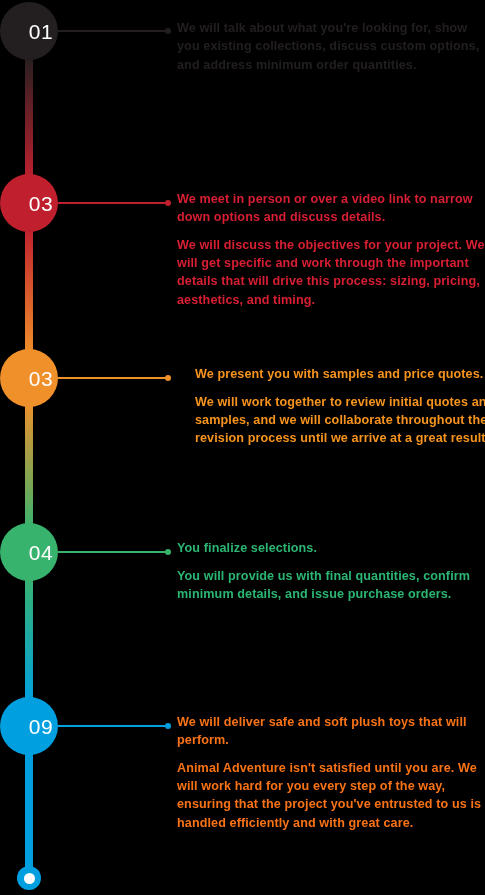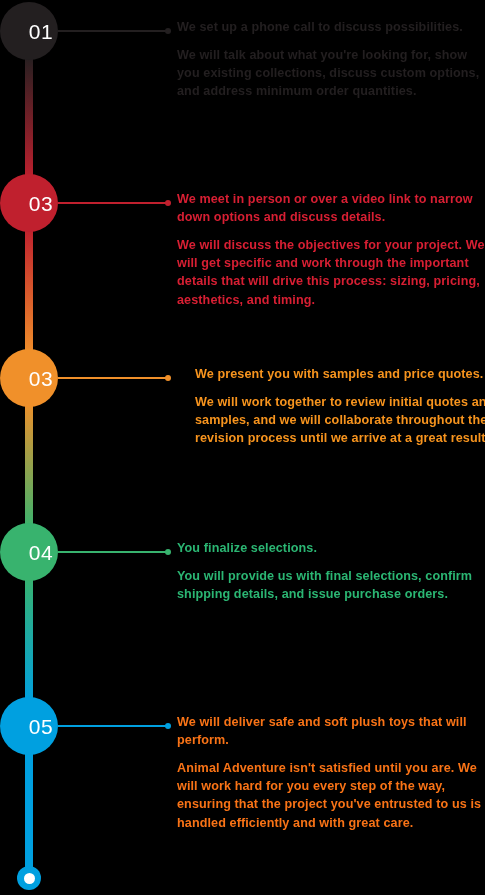--- a/index.html
+++ b/index.html
@@ -114,21 +114,20 @@
     <div class="spine-seg" style="top: 228px; height: 127px; background: linear-gradient(rgb(192, 32, 46), rgb(240, 144, 42));"></div>
     <div class="spine-seg" style="top: 402px; height: 127px; background: linear-gradient(rgb(240, 144, 42), rgb(56, 179, 110));"></div>
     <div class="spine-seg" style="top: 576px; height: 127px; background: linear-gradient(rgb(56, 179, 110), rgb(0, 160, 224));"></div>
     <div class="spine-seg" style="top: 750px; height: 122px; background: linear-gradient(rgb(0, 160, 224), rgb(0, 160, 224));"></div>
     <div class="connector" style="top: 30px; width: 110px; background: rgb(35, 31, 32);"></div>
     <div class="connector-dot" style="top: 28px; left: 165px; background: rgb(35, 31, 32);"></div>
     <div class="step-circle" style="top: 2px; background: rgb(35, 31, 32);">
       <span class="step-number">01</span>
     </div>
     <div class="step-text" style="top: 19px; color: rgb(35, 31, 32);">
-      <div class="step-headline">We set up a phone call to discuss possibilities.</div>
       <div class="step-body">We will talk about what you're looking for, show you existing collections, discuss custom options, and address minimum order quantities.</div>
     </div>
     <div class="connector" style="top: 202px; width: 110px; background: rgb(192, 32, 46);"></div>
     <div class="connector-dot" style="top: 200px; left: 165px; background: rgb(192, 32, 46);"></div>
     <div class="step-circle" style="top: 174px; background: rgb(192, 32, 46);">
       <span class="step-number">03</span>
     </div>
     <div class="step-text" style="top: 191px; color: rgb(216, 31, 51);">
       <div class="step-headline">We meet in person or over a video link to narrow down options and discuss details.</div>
       <div class="step-body">We will discuss the objectives for your project.  We will get specific and work through the important details that will drive this process: sizing, pricing, aesthetics, and timing.</div>
@@ -142,26 +141,26 @@
       <div class="step-headline">We present you with samples and price quotes.</div>
       <div class="step-body">We will work together to review initial quotes and samples, and we will collaborate throughout the revision process until we arrive at a great result.</div>
     </div>
     <div class="connector" style="top: 551px; width: 110px; background: rgb(56, 179, 110);"></div>
     <div class="connector-dot" style="top: 549px; left: 165px; background: rgb(56, 179, 110);"></div>
     <div class="step-circle" style="top: 523px; background: rgb(56, 179, 110);">
       <span class="step-number">04</span>
     </div>
     <div class="step-text" style="top: 540px; color: rgb(43, 182, 115);">
       <div class="step-headline">You finalize selections.</div>
-      <div class="step-body">You will provide us with final selections, confirm shipping details, and issue purchase orders.</div>
+      <div class="step-body">You will provide us with final quantities, confirm minimum details, and issue purchase orders.</div>
     </div>
     <div class="connector" style="top: 725px; width: 110px; background: rgb(0, 160, 224);"></div>
     <div class="connector-dot" style="top: 723px; left: 165px; background: rgb(0, 160, 224);"></div>
     <div class="step-circle" style="top: 697px; background: rgb(0, 160, 224);">
-      <span class="step-number">05</span>
+      <span class="step-number">09</span>
     </div>
     <div class="step-text" style="top: 714px; color: #f97316;">
       <div class="step-headline">We will deliver safe and soft plush toys that will perform.</div>
       <div class="step-body">Animal Adventure isn't satisfied until you are. We will work hard for you every step of the way, ensuring that the project you've entrusted to us is handled efficiently and with great care.</div>
     </div>
     <div class="end-dot" style="top: 866px; background: rgb(0, 160, 224);">
       <div class="end-dot-inner" style="background: rgb(255, 255, 255);"></div>
     </div>
   </div>
 

